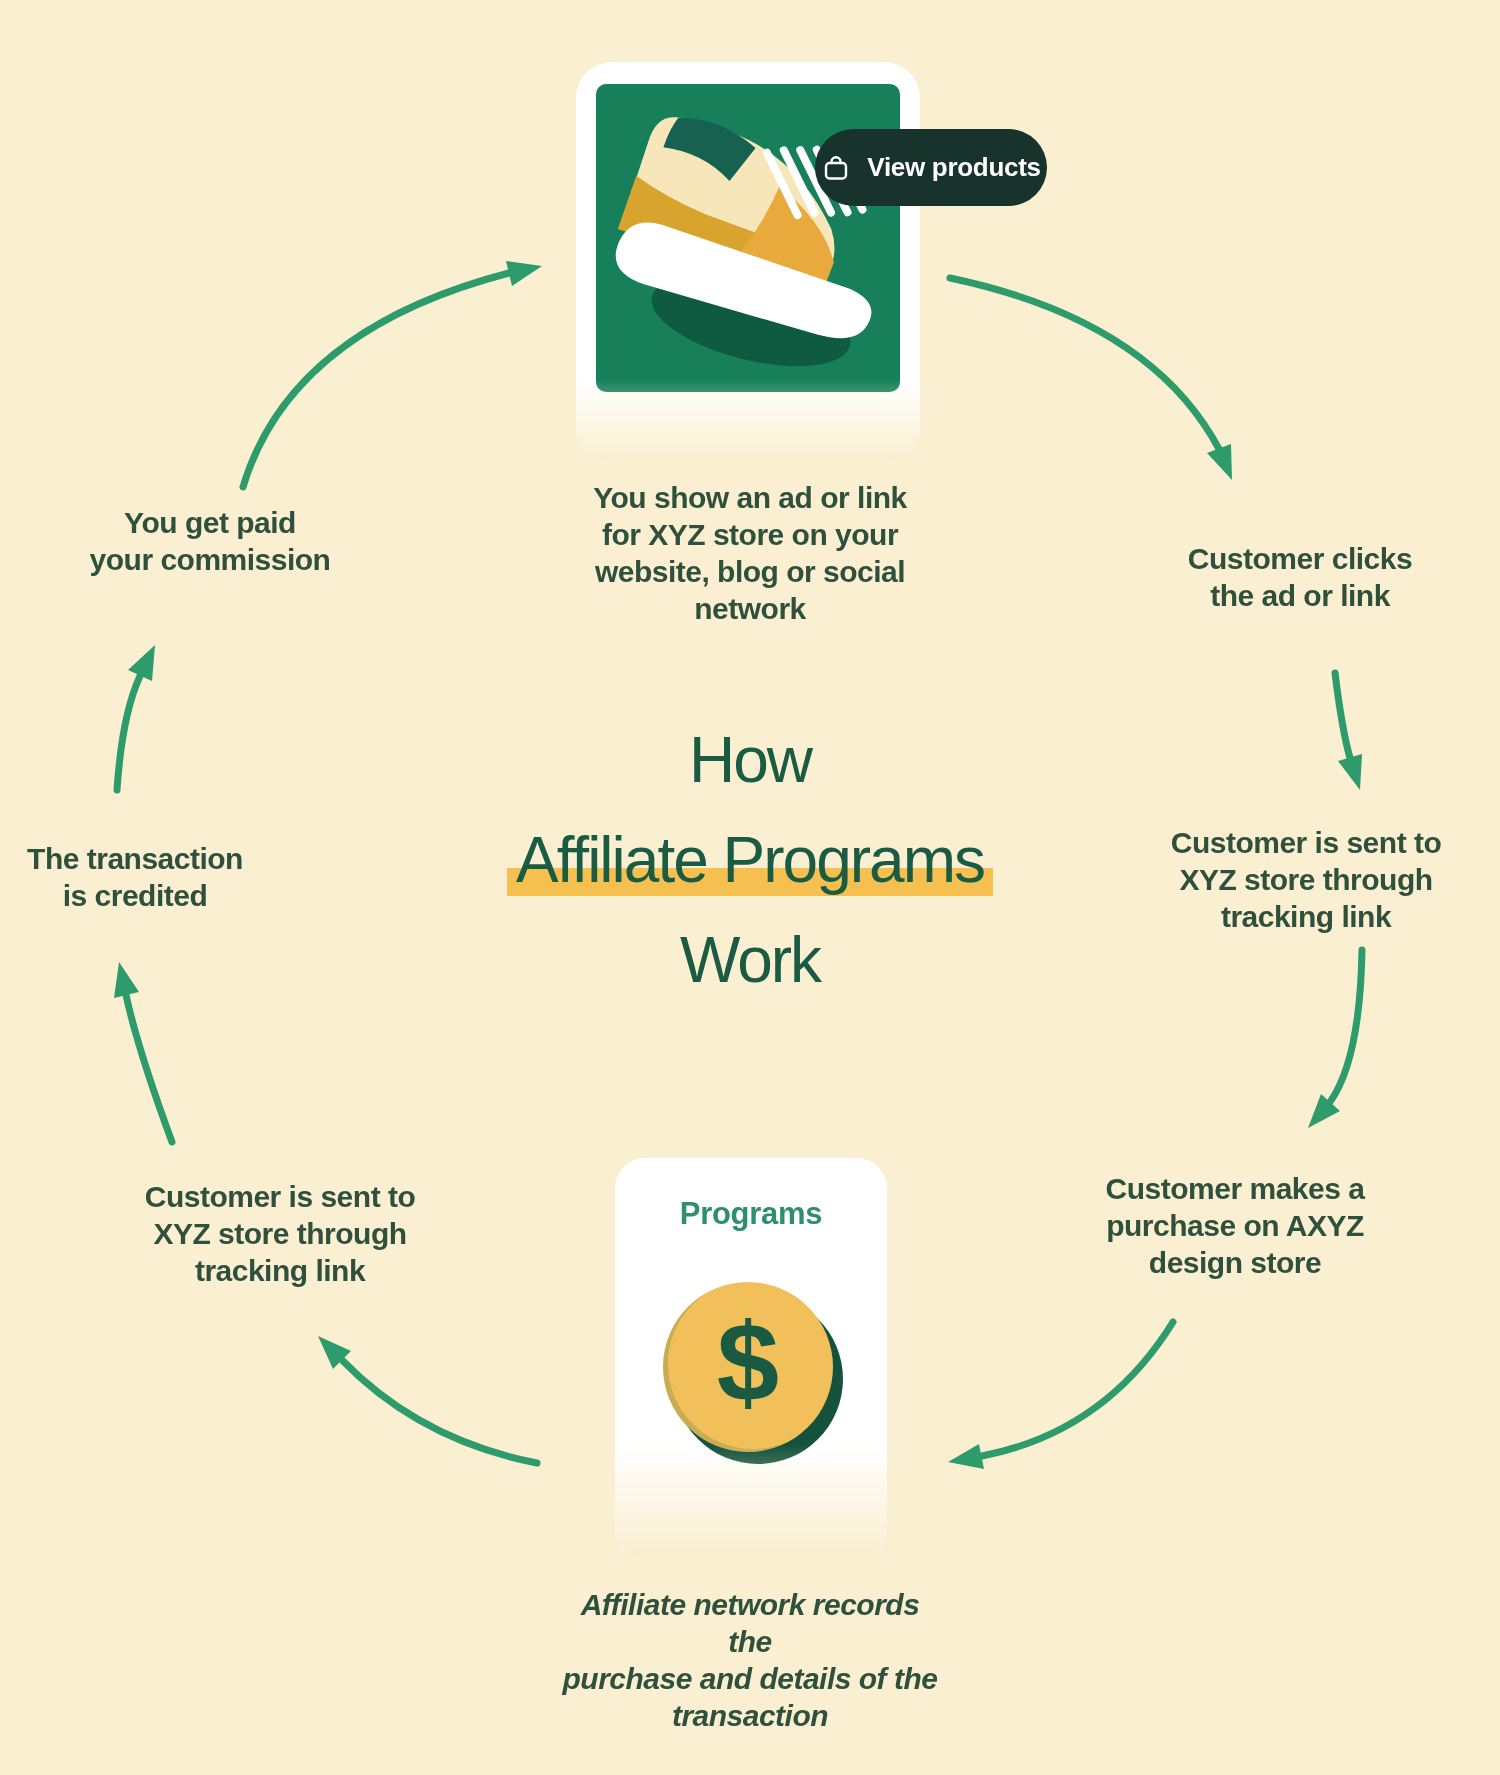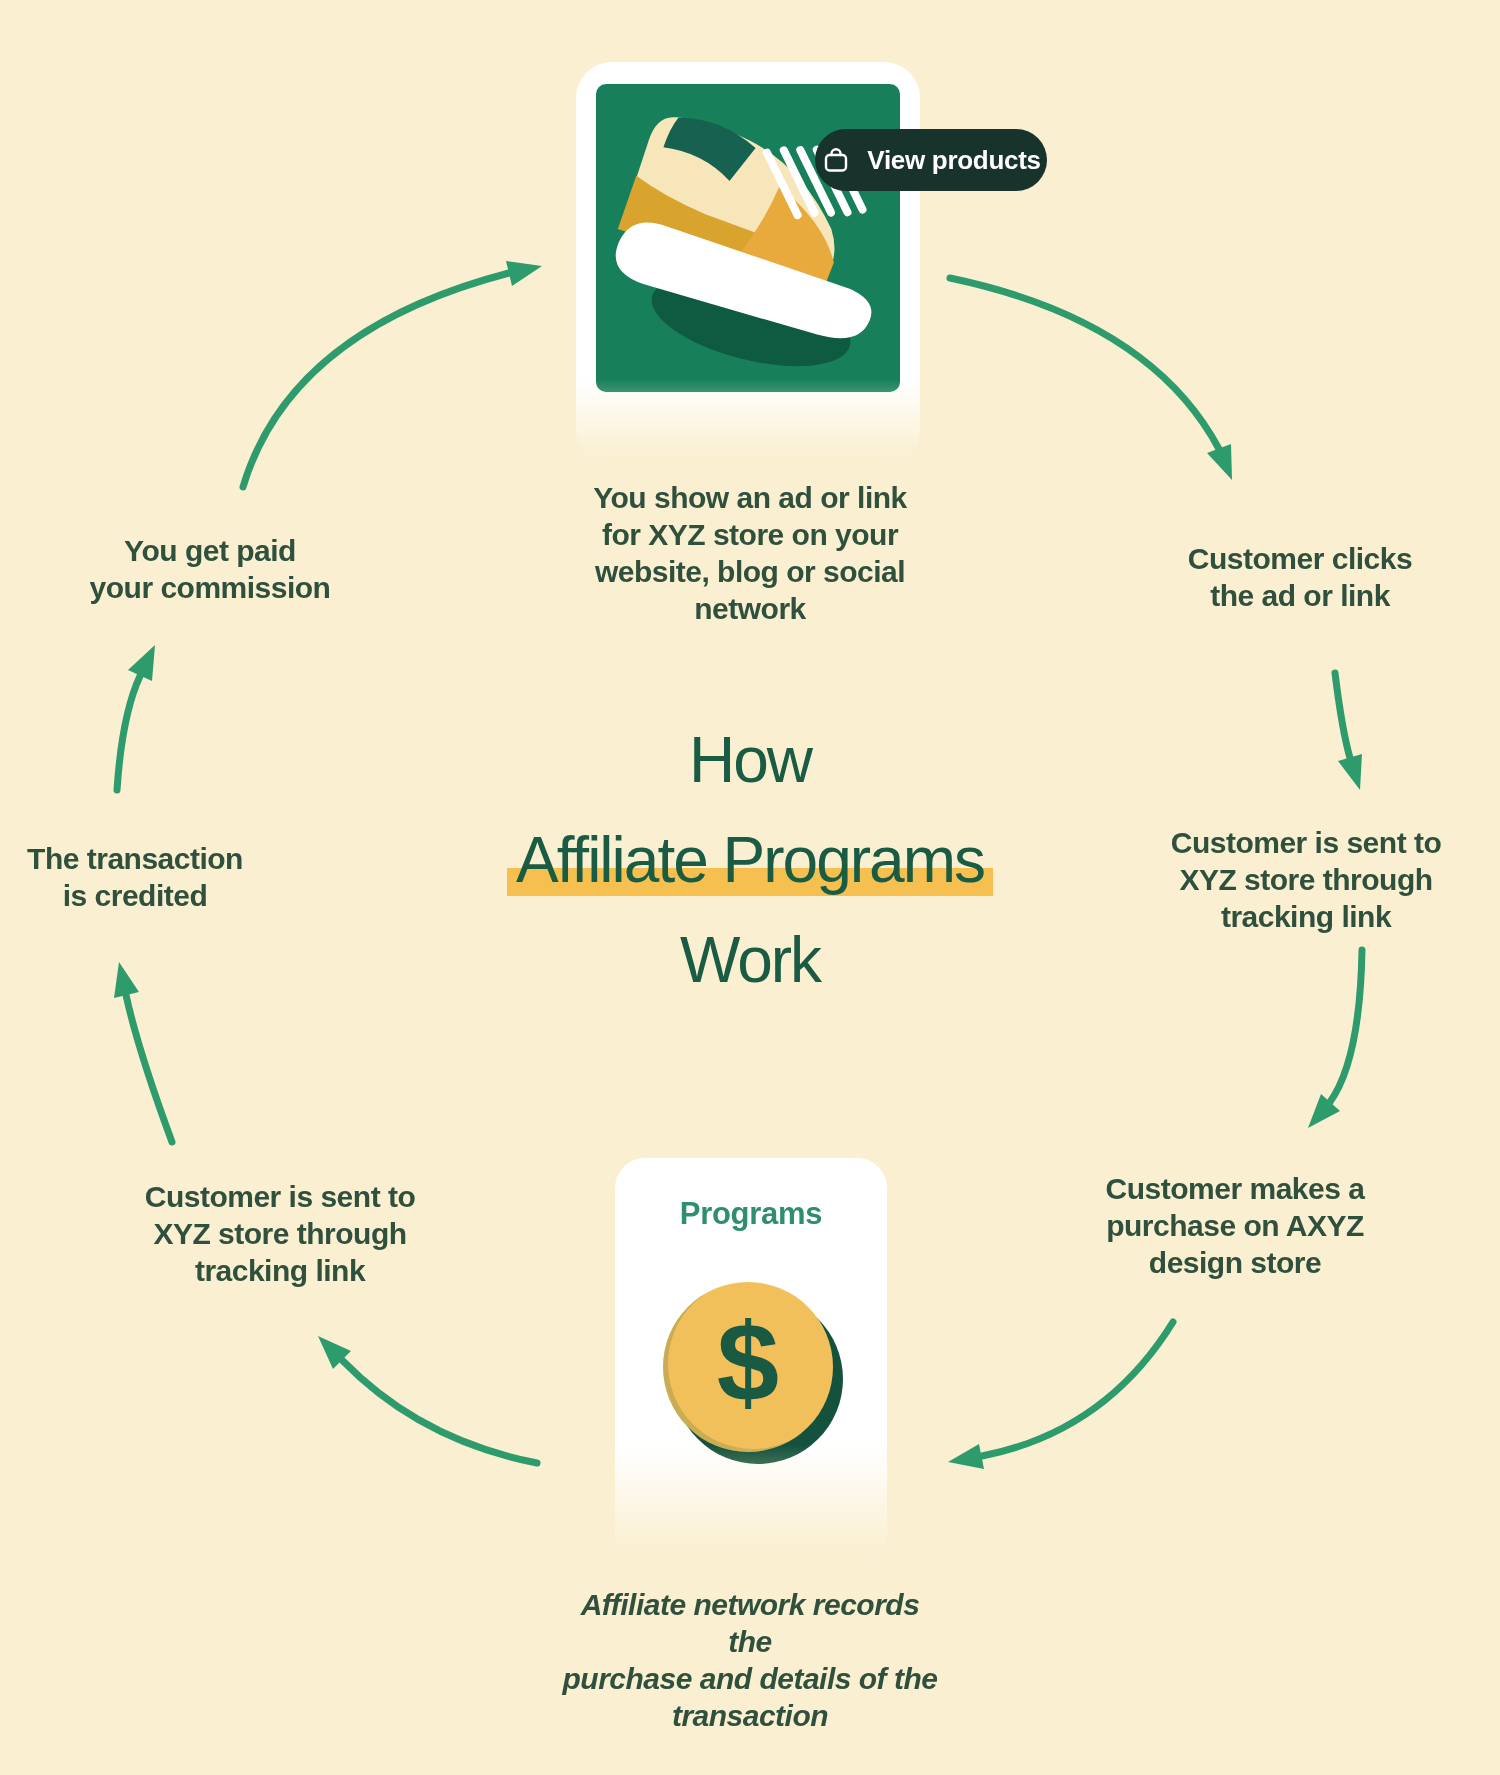--- a/index.html
+++ b/index.html
@@ -17,21 +17,21 @@
   }
   .product-img{
     position:absolute;left:20px;top:22px;width:304px;height:308px;
     background:#17805B;border-radius:10px;overflow:hidden;
   }
   .fade{
     position:absolute;left:0;right:0;bottom:0;height:85px;
     background:linear-gradient(rgba(250,239,209,0),#FAEFD1 92%);
   }
   .pill{
-    position:absolute;left:815px;top:129px;width:232px;height:62px;
+    position:absolute;left:815px;top:129px;width:232px;height:77px;
     background:#17332C;border:none;border-radius:39px;z-index:3;
     display:flex;align-items:center;justify-content:center;gap:16px;
     color:#FFFFFF;font-family:"Liberation Sans",sans-serif;
     font-size:26px;font-weight:700;cursor:pointer;letter-spacing:-0.3px;
   }
 
   
   .title{
     position:absolute;left:300px;top:710px;width:900px;z-index:2;
     text-align:center;color:#195B43;font-weight:400;
@@ -49,21 +49,21 @@
     font-size:30px;font-weight:700;line-height:37px;letter-spacing:-0.5px;
     white-space:pre-line;
   }
   .s1{left:575px;top:479px;width:350px;}
   .s2{left:1150px;top:540px;width:300px;text-align:center;}
   .s3{left:1156px;top:824px;width:300px;}
   .s4{left:1085px;top:1170px;width:300px;}
   .s5{left:560px;top:1586px;width:380px;font-style:italic;}
   .s6{left:130px;top:1178px;width:300px;}
   .s7{left:10px;top:840px;width:250px;}
-  .s8{left:60px;top:532px;width:300px;}
+  .s8{left:60px;top:504px;width:300px;}
 
   
   .receipt-card{
     position:absolute;left:615px;top:1158px;width:272px;height:402px;
     background:#FFFFFF;border-radius:30px;z-index:2;overflow:hidden;
   }
   .receipt-label{
     margin-top:38px;text-align:center;color:#2F8E6C;
     font-size:31px;font-weight:700;letter-spacing:-0.3px;
   }

